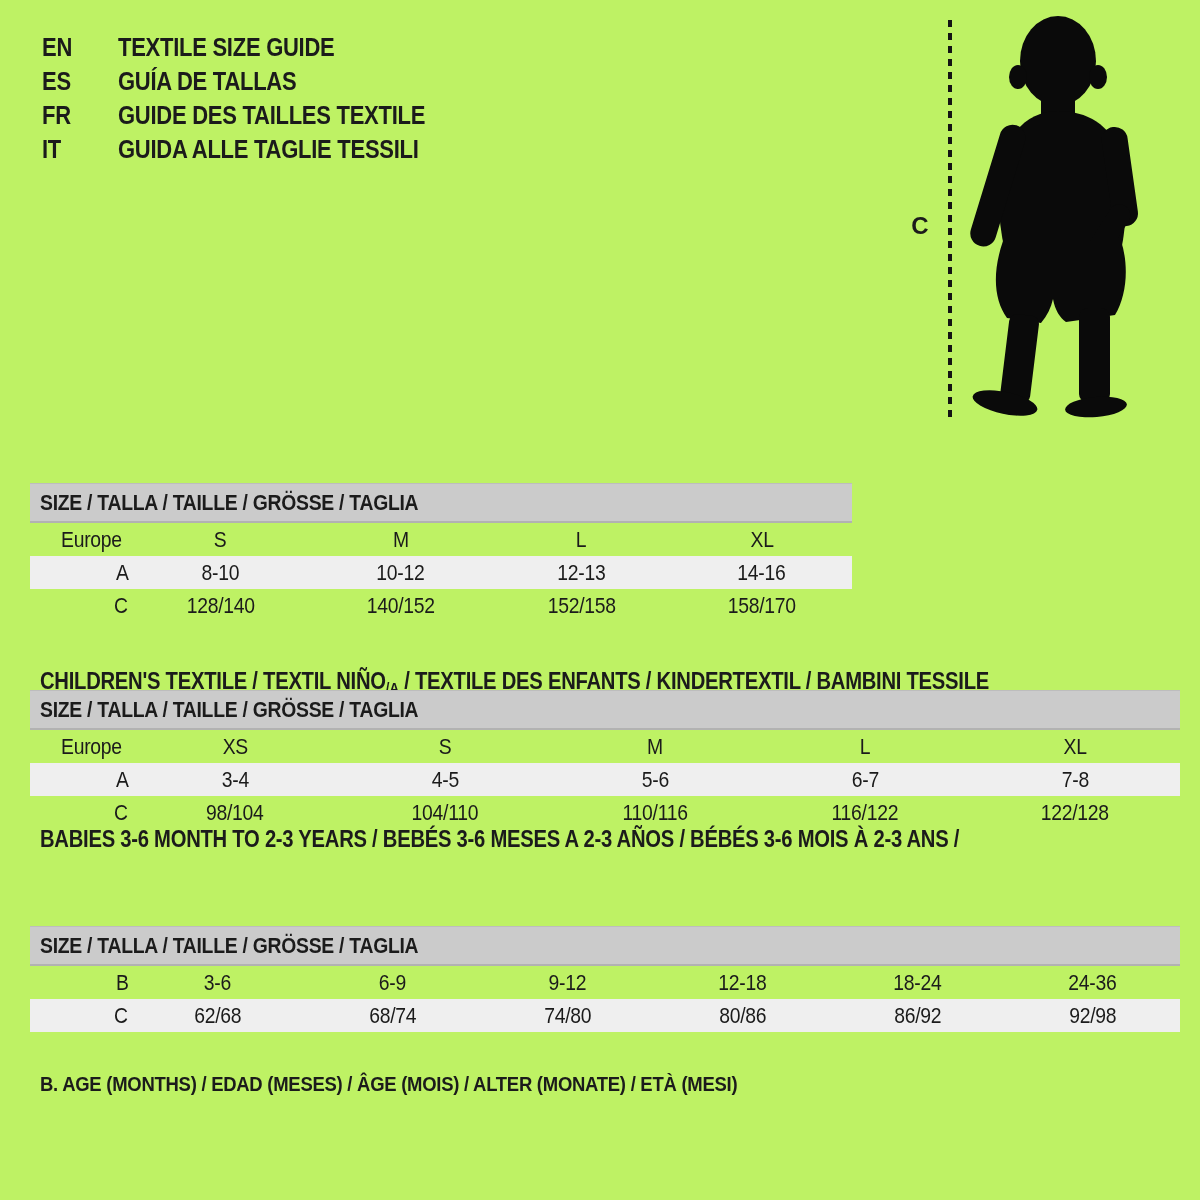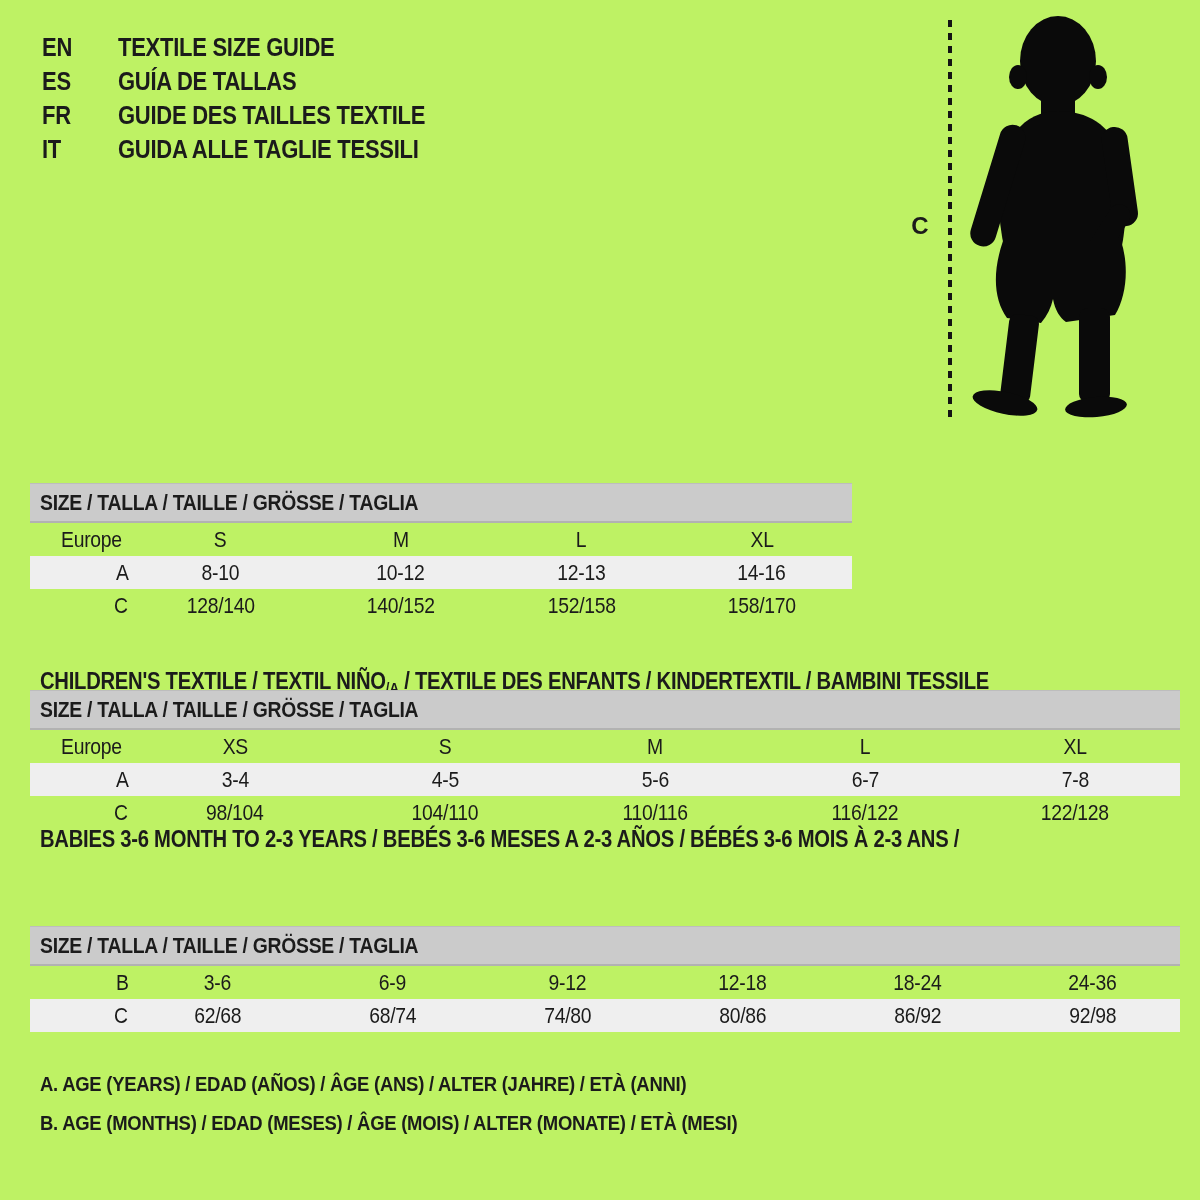--- a/index.html
+++ b/index.html
@@ -182,17 +182,16 @@
       <div class="val"><span class="cond oC">62/68</span></div>
       <div class="val"><span class="cond oC">68/74</span></div>
       <div class="val"><span class="cond oC">74/80</span></div>
       <div class="val"><span class="cond oC">80/86</span></div>
       <div class="val"><span class="cond oC">86/92</span></div>
       <div class="val"><span class="cond oC">92/98</span></div>
     </div>
   </div>
 
   <div class="legend">
-    <div><span class="cond oL">A. AGE (YEARS) / EDAD (AÑOS) / ÂGE (ANS) / ALTER (JAHRE) / ETÀ (ANNI)</span></div>
     <div><span class="cond oL">B. AGE (MONTHS) / EDAD (MESES) / ÂGE (MOIS) / ALTER (MONATE) / ETÀ (MESI)</span></div>
   </div>
 
 </div>
 
 </body></html>

